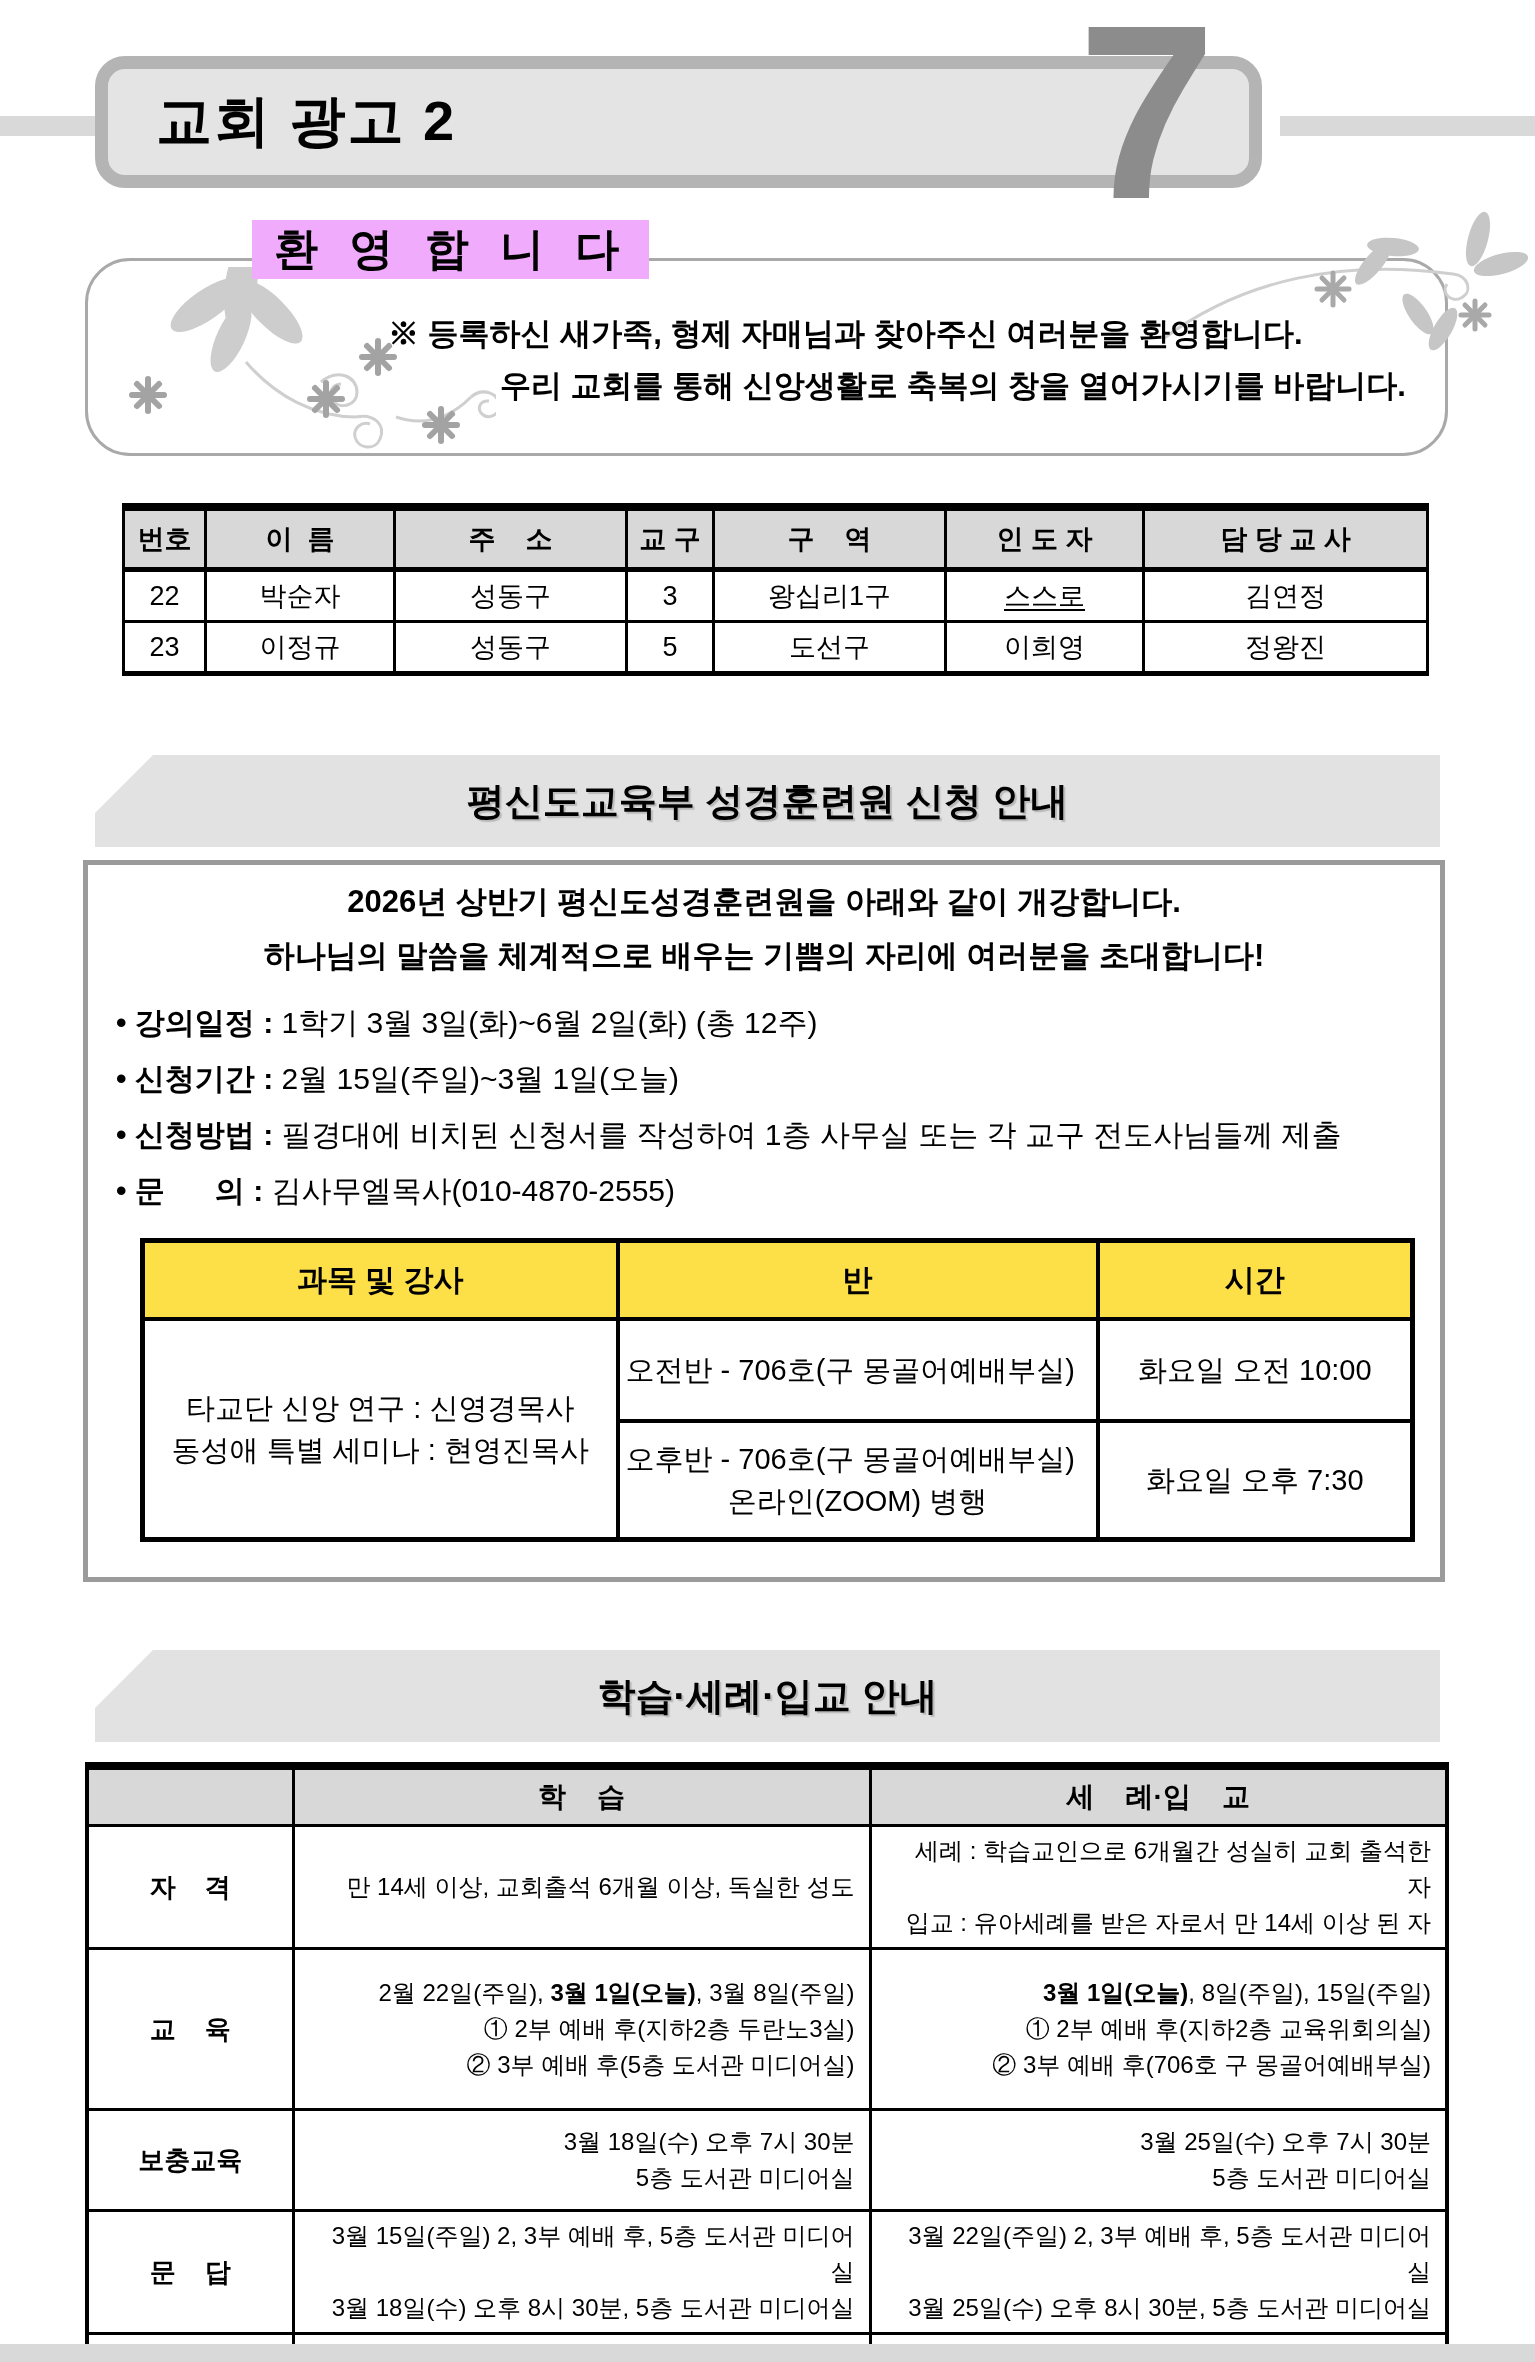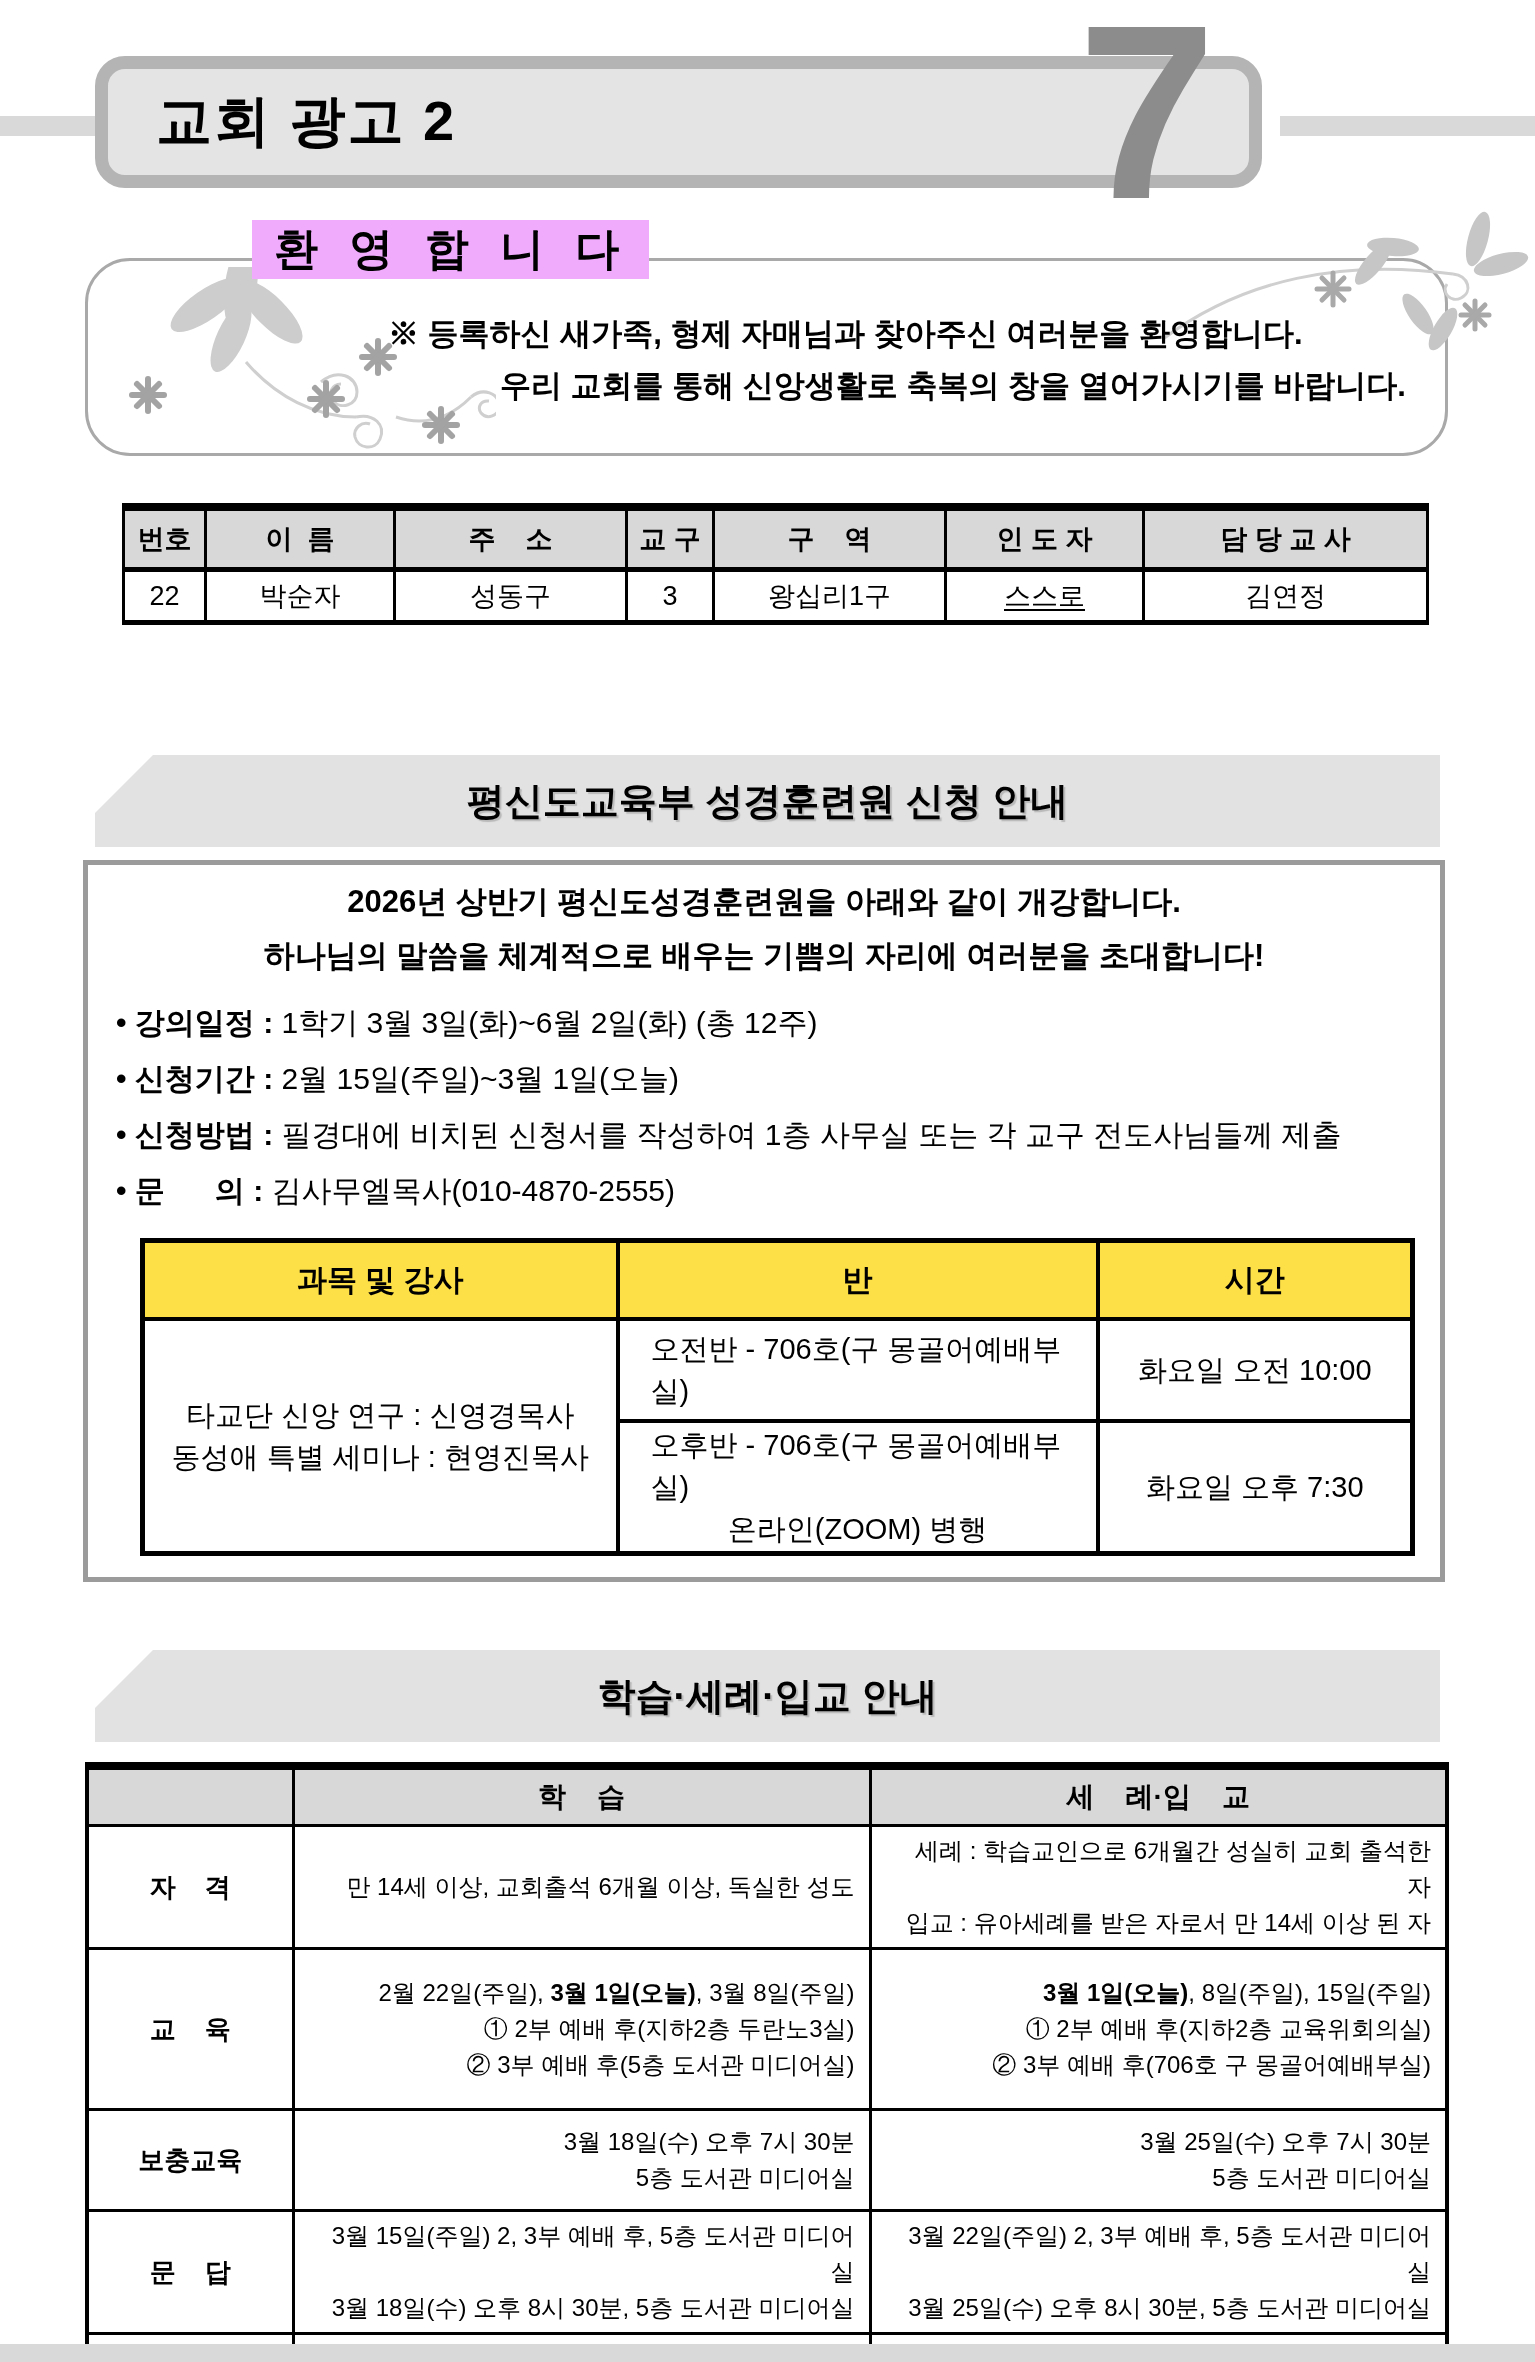--- a/index.html
+++ b/index.html
@@ -60,21 +60,21 @@
   .bullet .bdot { font-weight:bold; }
   .bullet .blabel { font-weight:bold; }
   .bullet .bsep { font-weight:bold; }
 
   .t2 { margin:26px 0 0 52px; width:1270px; text-align:center;
         border:5px solid #000; }
   .t2 th { background:#fde047; font-size:30px; font-weight:bold; height:72px; border:4px solid #000; }
   .t2 td { font-size:29px; border:4px solid #000; line-height:1.45; }
   .t2 .r1 td { height:96px; }
   .t2 .r2 td { height:112px; }
-  .t2 .cl-left { text-align:left; padding-left:30px; }
+  .t2 .cl-left { text-align:left; padding-left:5px; }
   .t2 .cl-center { text-align:center; }
 
   
   .t3 { position:absolute; left:85px; top:1762px; width:1360px;
         border:4px solid #000; border-top:8px solid #000; }
   .t3 th { background:#d8d8d8; font-size:28px; font-weight:bold; height:52px;
            border:3px solid #000; white-space:pre; }
   .t3 td { font-size:24px; border:3px solid #000; padding:6px 14px; line-height:1.5;
            vertical-align:middle;text-align:right; }
   .t3 .rowlabel { text-align:center; font-weight:bold; font-size:26px; white-space:pre; padding:0; }
@@ -193,20 +193,29 @@
     </thead>
     <tbody>
       <tr>
         <td>22</td>
         <td>박순자</td>
         <td>성동구</td>
         <td>3</td>
         <td>왕십리1구</td>
         <td class="underline">스스로</td>
         <td>김연정</td>
+      </tr>
+      <tr>
+        <td>23</td>
+        <td>이정규</td>
+        <td>성동구</td>
+        <td>5</td>
+        <td>도선구</td>
+        <td>이희영</td>
+        <td>정왕진</td>
       </tr>
     </tbody>
   </table>
 
   <div class="banner banner1">
     <span>평신도교육부 성경훈련원 신청 안내</span>
   </div>
 
   <div class="info-box">
     <div class="intro intro1">2026년 상반기 평신도성경훈련원을 아래와 같이 개강합니다.</div>

